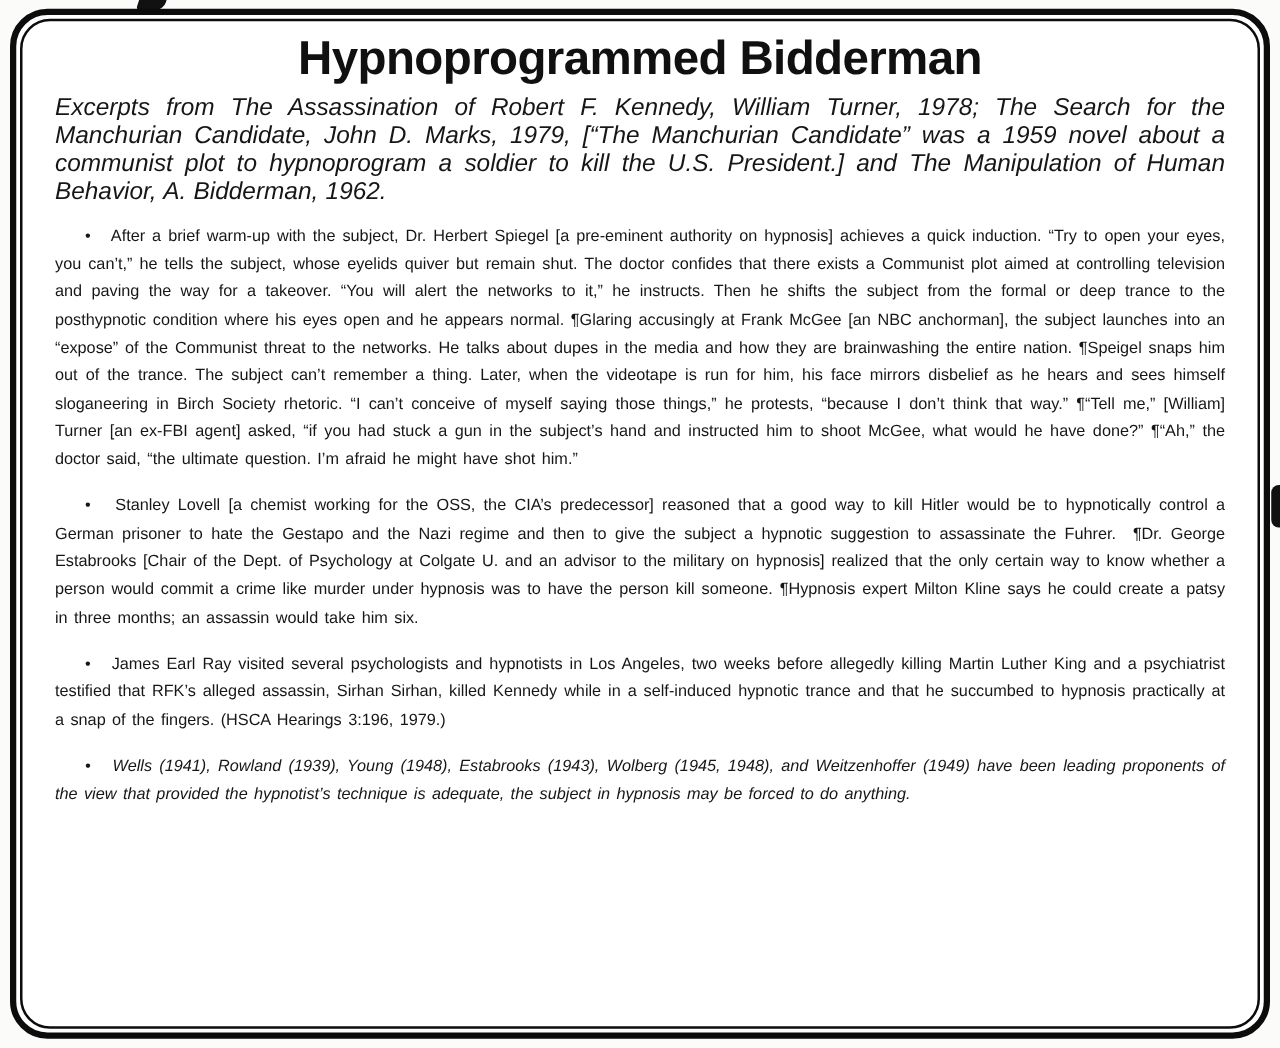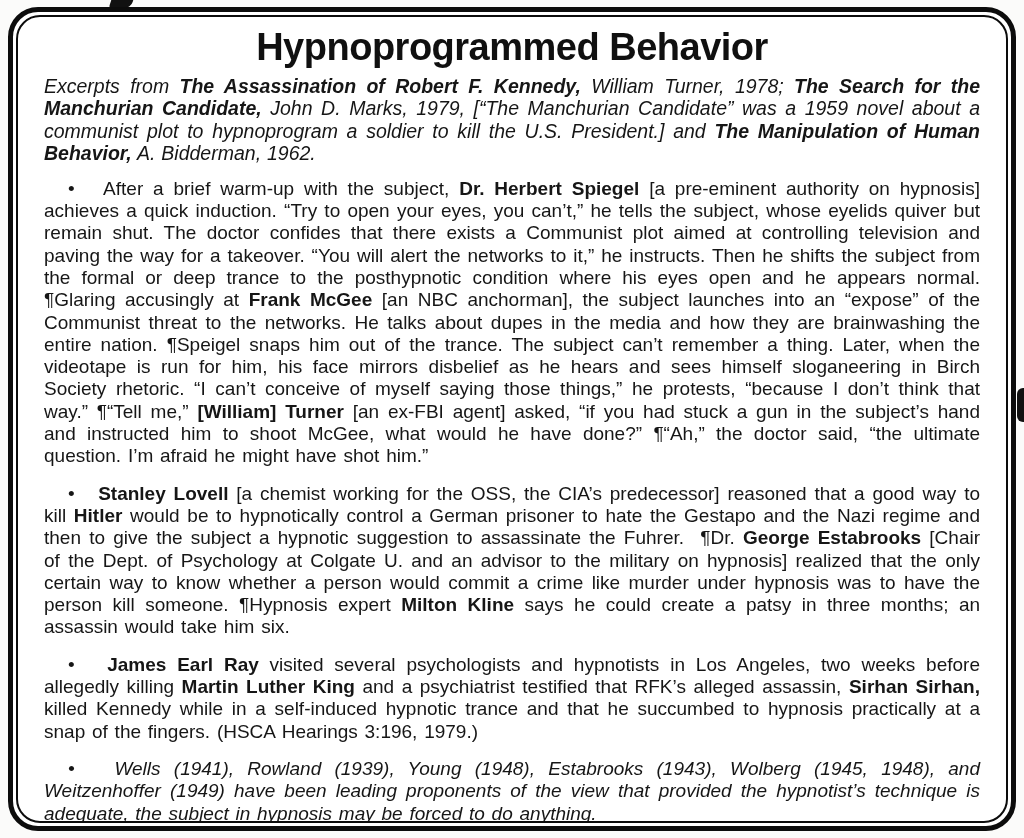--- a/index.html
+++ b/index.html
@@ -42,34 +42,34 @@
     font-size: 38px;
     line-height: 1.1;
     font-weight: bold;
     letter-spacing: -0.5px;
     color: #101010;
   }
   p.textblock {
     margin: 0 0 15px 0;
     text-align: justify;
     color: #161616;
-    font-size: 19px;
+    font-size: 13px;
     line-height: 22.3px;
     word-spacing: 1.5px;
   }
   p.textblock:last-child { margin-bottom: 0; font-style: italic; }
   p.intro {
     font-style: italic;
     font-size: 19.5px;
     line-height: 22.5px;
     margin-bottom: 13px;
     word-spacing: 0.5px;
   }
   p.bullet { text-indent: 24px; }
-  span.b { font-weight: bold; }
+  span.b { font-weight: normal; }
   span.i { font-style: italic; }
   .artifact { position: absolute; background: #111; }
   .artifact-corner {
     left: 110px; top: 0px; width: 22px; height: 8px;
     border-radius: 0 0 6px 3px;
     transform: skewX(-18deg);
   }
   .artifact-edge {
     right: 0; top: 388px; width: 7px; height: 34px;
     border-radius: 6px 0 0 6px;
@@ -78,21 +78,21 @@
 </head>
 <body>
 
 <div class="page">
   <div class="artifact artifact-corner"></div>
   <div class="artifact artifact-edge"></div>
 
   <div class="outer-border">
     <div class="inner-border">
 
-      <h1 class="title">Hypnoprogrammed Behavior</h1>
+      <h1 class="title">Hypnoprogrammed Bidderman</h1>
 
       <p class="textblock intro"><span class="i">Excerpts from </span><span class="b i">The Assassination of Robert F. Kennedy,</span><span class="i"> William Turner, 1978; </span><span class="b i">The Search for the Manchurian Candidate,</span><span class="i"> John D. Marks, 1979, [“The Manchurian Candidate” was a 1959 novel about a communist plot to hypnoprogram a soldier to kill the U.S. President.] and </span><span class="b i">The Manipulation of Human Behavior,</span><span class="i"> A. Bidderman, 1962.</span></p>
 
       <p class="textblock bullet"><span>•&nbsp;&nbsp; After a brief warm-up with the subject, </span><span class="b">Dr. Herbert Spiegel</span><span> [a pre-eminent authority on hypnosis] achieves a quick induction. “Try to open your eyes, you can’t,” he tells the subject, whose eyelids quiver but remain shut. The doctor confides that there exists a Communist plot aimed at controlling television and paving the way for a takeover. “You will alert the networks to it,” he instructs. Then he shifts the subject from the formal or deep trance to the posthypnotic condition where his eyes open and he appears normal. ¶Glaring accusingly at </span><span class="b">Frank McGee</span><span> [an NBC anchorman], the subject launches into an “expose” of the Communist threat to the networks. He talks about dupes in the media and how they are brainwashing the entire nation. ¶Speigel snaps him out of the trance. The subject can’t remember a thing. Later, when the videotape is run for him, his face mirrors disbelief as he hears and sees himself sloganeering in Birch Society rhetoric. “I can’t conceive of myself saying those things,” he protests, “because I don’t think that way.” ¶“Tell me,” </span><span class="b">[William] Turner</span><span> [an ex-FBI agent] asked, “if you had stuck a gun in the subject’s hand and instructed him to shoot McGee, what would he have done?” ¶“Ah,” the doctor said, “the ultimate question. I’m afraid he might have shot him.”</span></p>
 
       <p class="textblock bullet"><span>•&nbsp;&nbsp; </span><span class="b">Stanley Lovell</span><span> [a chemist working for the OSS, the CIA’s predecessor] reasoned that a good way to kill </span><span class="b">Hitler</span><span> would be to hypnotically control a German prisoner to hate the Gestapo and the Nazi regime and then to give the subject a hypnotic suggestion to assassinate the Fuhrer.&nbsp; ¶Dr. </span><span class="b">George Estabrooks</span><span> [Chair of the Dept. of Psychology at Colgate U. and an advisor to the military on hypnosis] realized that the only certain way to know whether a person would commit a crime like murder under hypnosis was to have the person kill someone. ¶Hypnosis expert </span><span class="b">Milton Kline</span><span> says he could create a patsy in three months; an assassin would take him six.</span></p>
 
       <p class="textblock bullet"><span>•&nbsp;&nbsp; </span><span class="b">James Earl Ray</span><span> visited several psychologists and hypnotists in Los Angeles, two weeks before allegedly killing </span><span class="b">Martin Luther King</span><span> and a psychiatrist testified that RFK’s alleged assassin, </span><span class="b">Sirhan Sirhan,</span><span> killed Kennedy while in a self-induced hypnotic trance and that he succumbed to hypnosis practically at a snap of the fingers. (HSCA Hearings 3:196, 1979.)</span></p>
 
       <p class="textblock bullet"><span>•&nbsp;&nbsp; Wells (1941), Rowland (1939), Young (1948), Estabrooks (1943), Wolberg (1945, 1948), and Weitzenhoffer (1949) have been leading proponents of the view that provided the hypnotist’s technique is adequate, the subject in hypnosis may be forced to do anything.</span></p>

